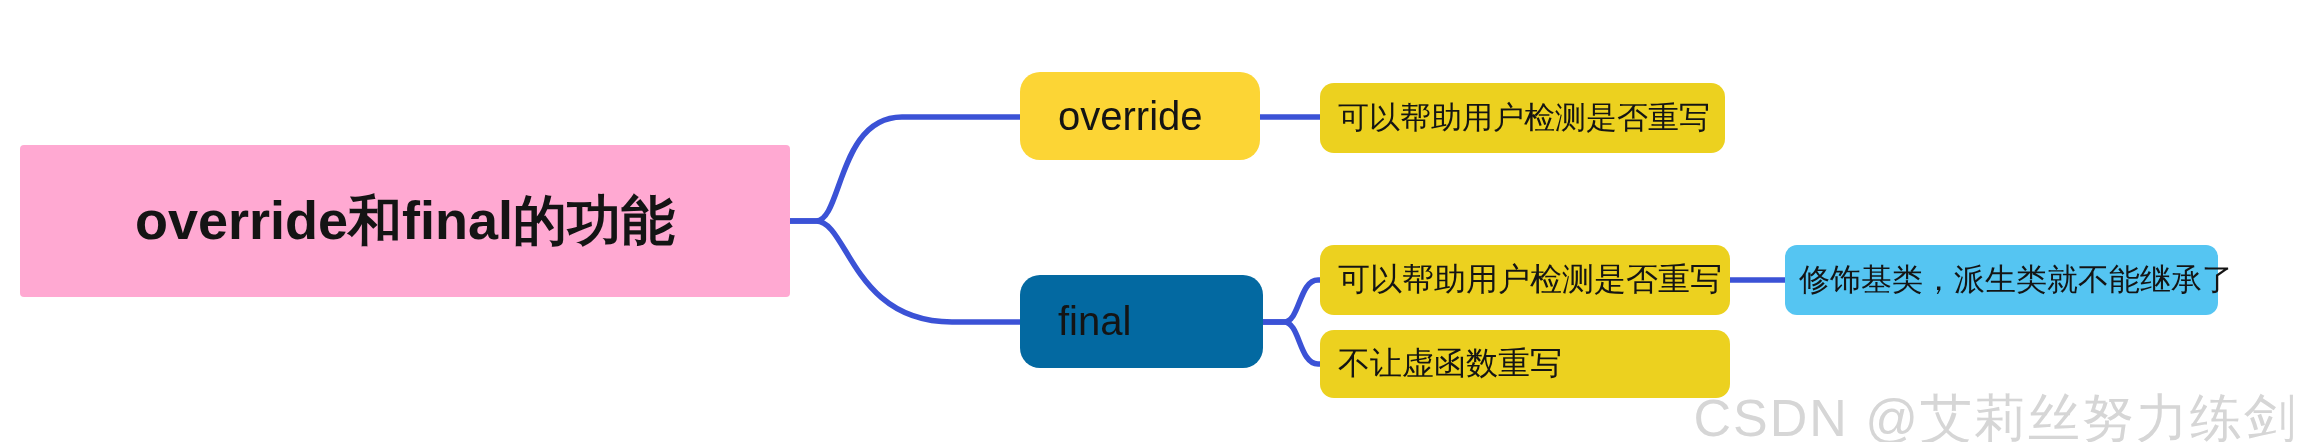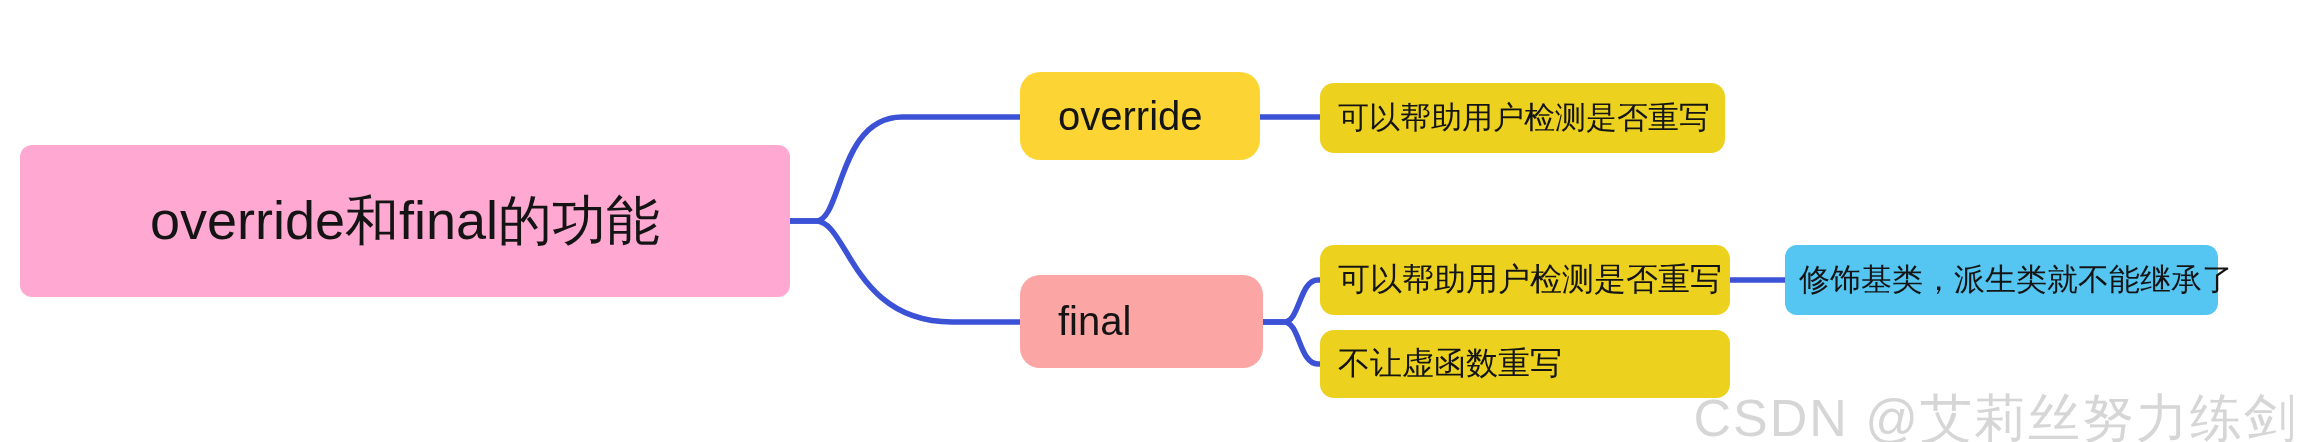--- a/index.html
+++ b/index.html
@@ -28,24 +28,24 @@
     position: absolute;
     display: flex;
     align-items: center;
     box-sizing: border-box;
     color: #141414;
     white-space: nowrap;
   }
   .node-root {
     left: 20px; top: 145px;
     width: 770px; height: 152px;
-    border-radius: 12px;
+    border-radius: 4px;
     justify-content: center;
     font-size: 54px;
-    font-weight: 400;
+    font-weight: 700;
   }
   .node-topic {
     width: 240px; height: 88px;
     border-radius: 20px;
     padding-left: 38px;
     font-size: 40px;
     font-weight: 400;
   }
   .node-topic-override { left: 1020px; top: 72px; }
   .node-topic-final    { left: 1020px; top: 275px; width: 243px; height: 93px; }
@@ -93,21 +93,21 @@
   </svg>
 
   <div class="node node-root" style="background-color: rgb(255, 169, 210);">
     <span>override和final的功能</span>
   </div>
 
   <div class="node node-topic node-topic-override" style="background-color: rgb(252, 213, 53);">
     <span>override</span>
   </div>
 
-  <div class="node node-topic node-topic-final" style="background-color: #fca5a5;">
+  <div class="node node-topic node-topic-final" style="background-color: #0369a1;">
     <span>final</span>
   </div>
 
   <div class="node node-leaf node-leaf-override" style="background-color: rgb(236, 209, 31);">
     <span>可以帮助用户检测是否重写</span>
   </div>
 
   <div class="node node-leaf node-leaf-final1" style="background-color: rgb(236, 209, 31);">
     <span>可以帮助用户检测是否重写</span>
   </div>

